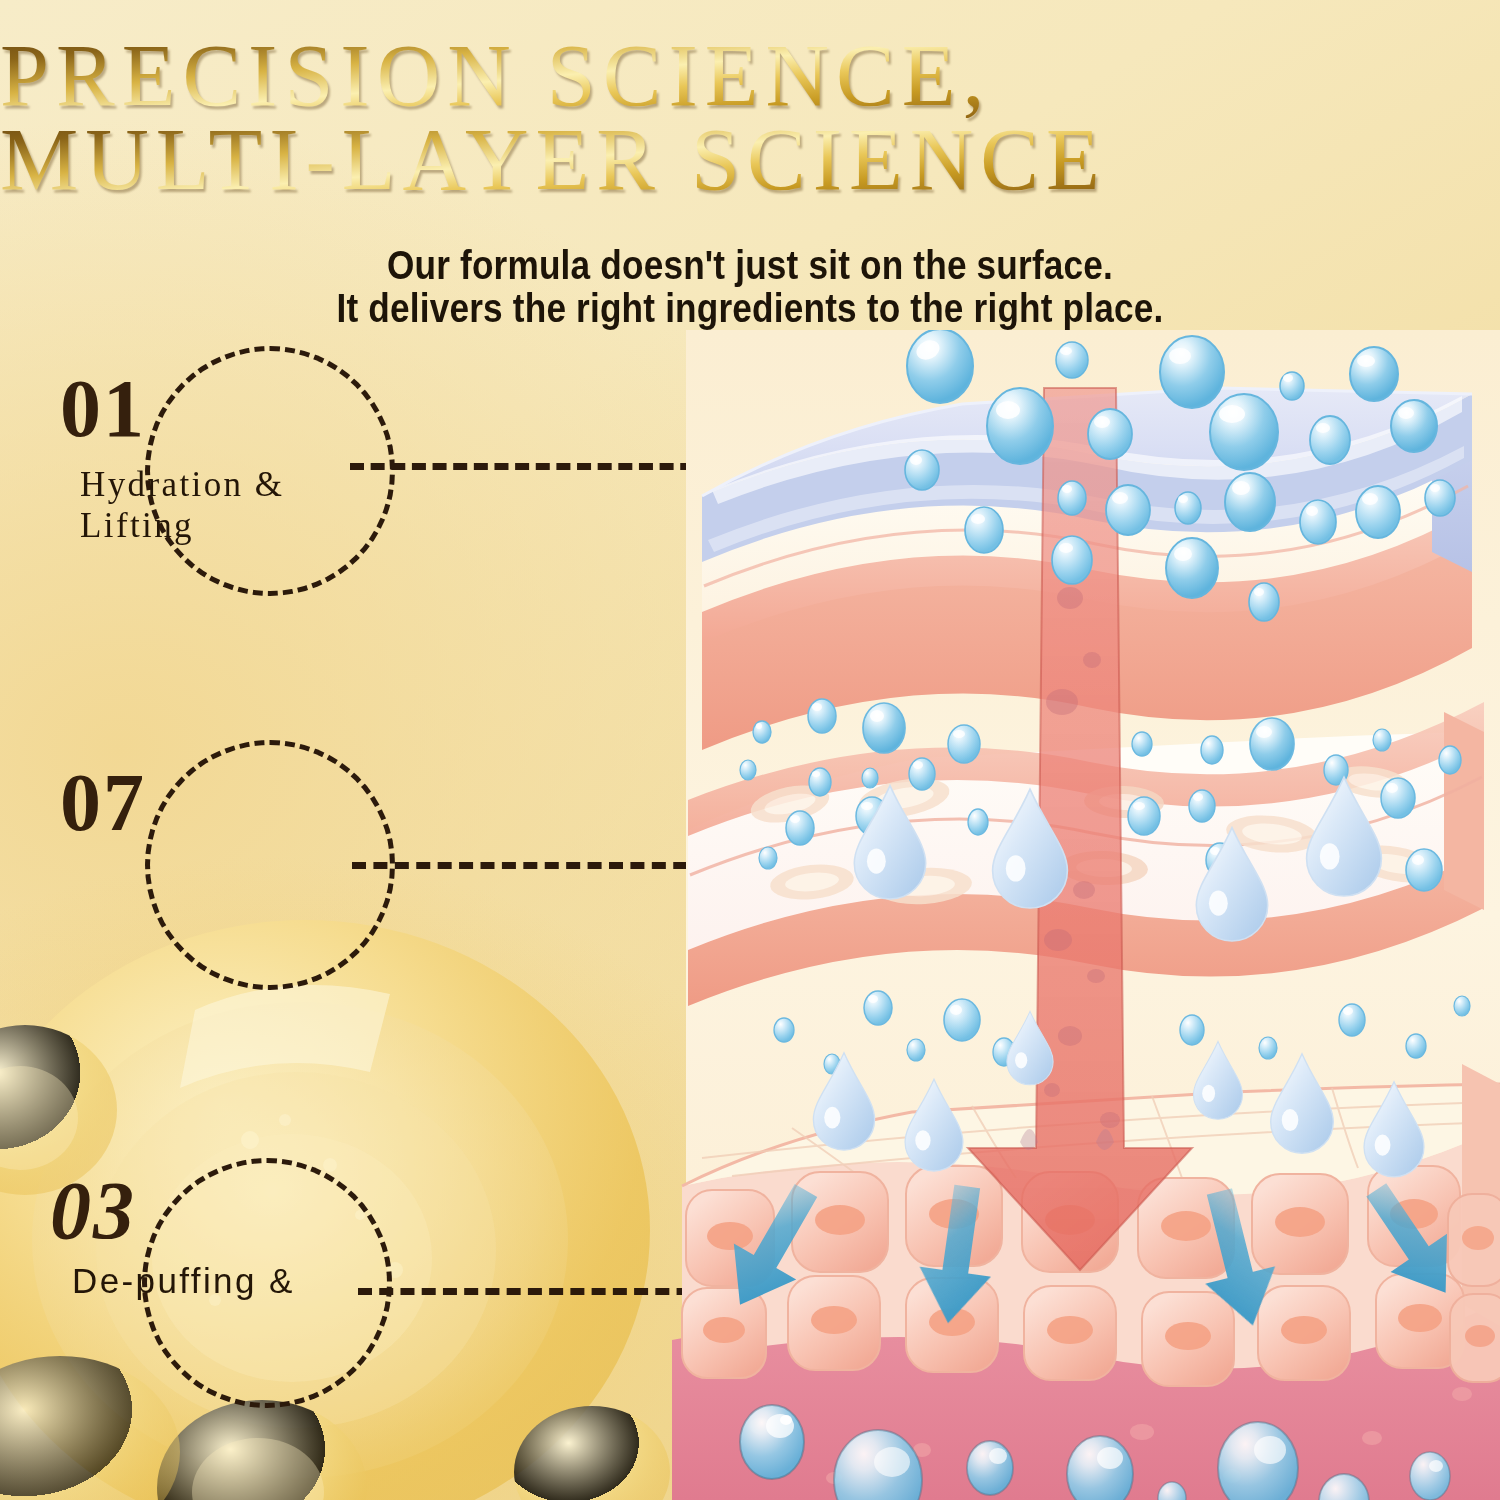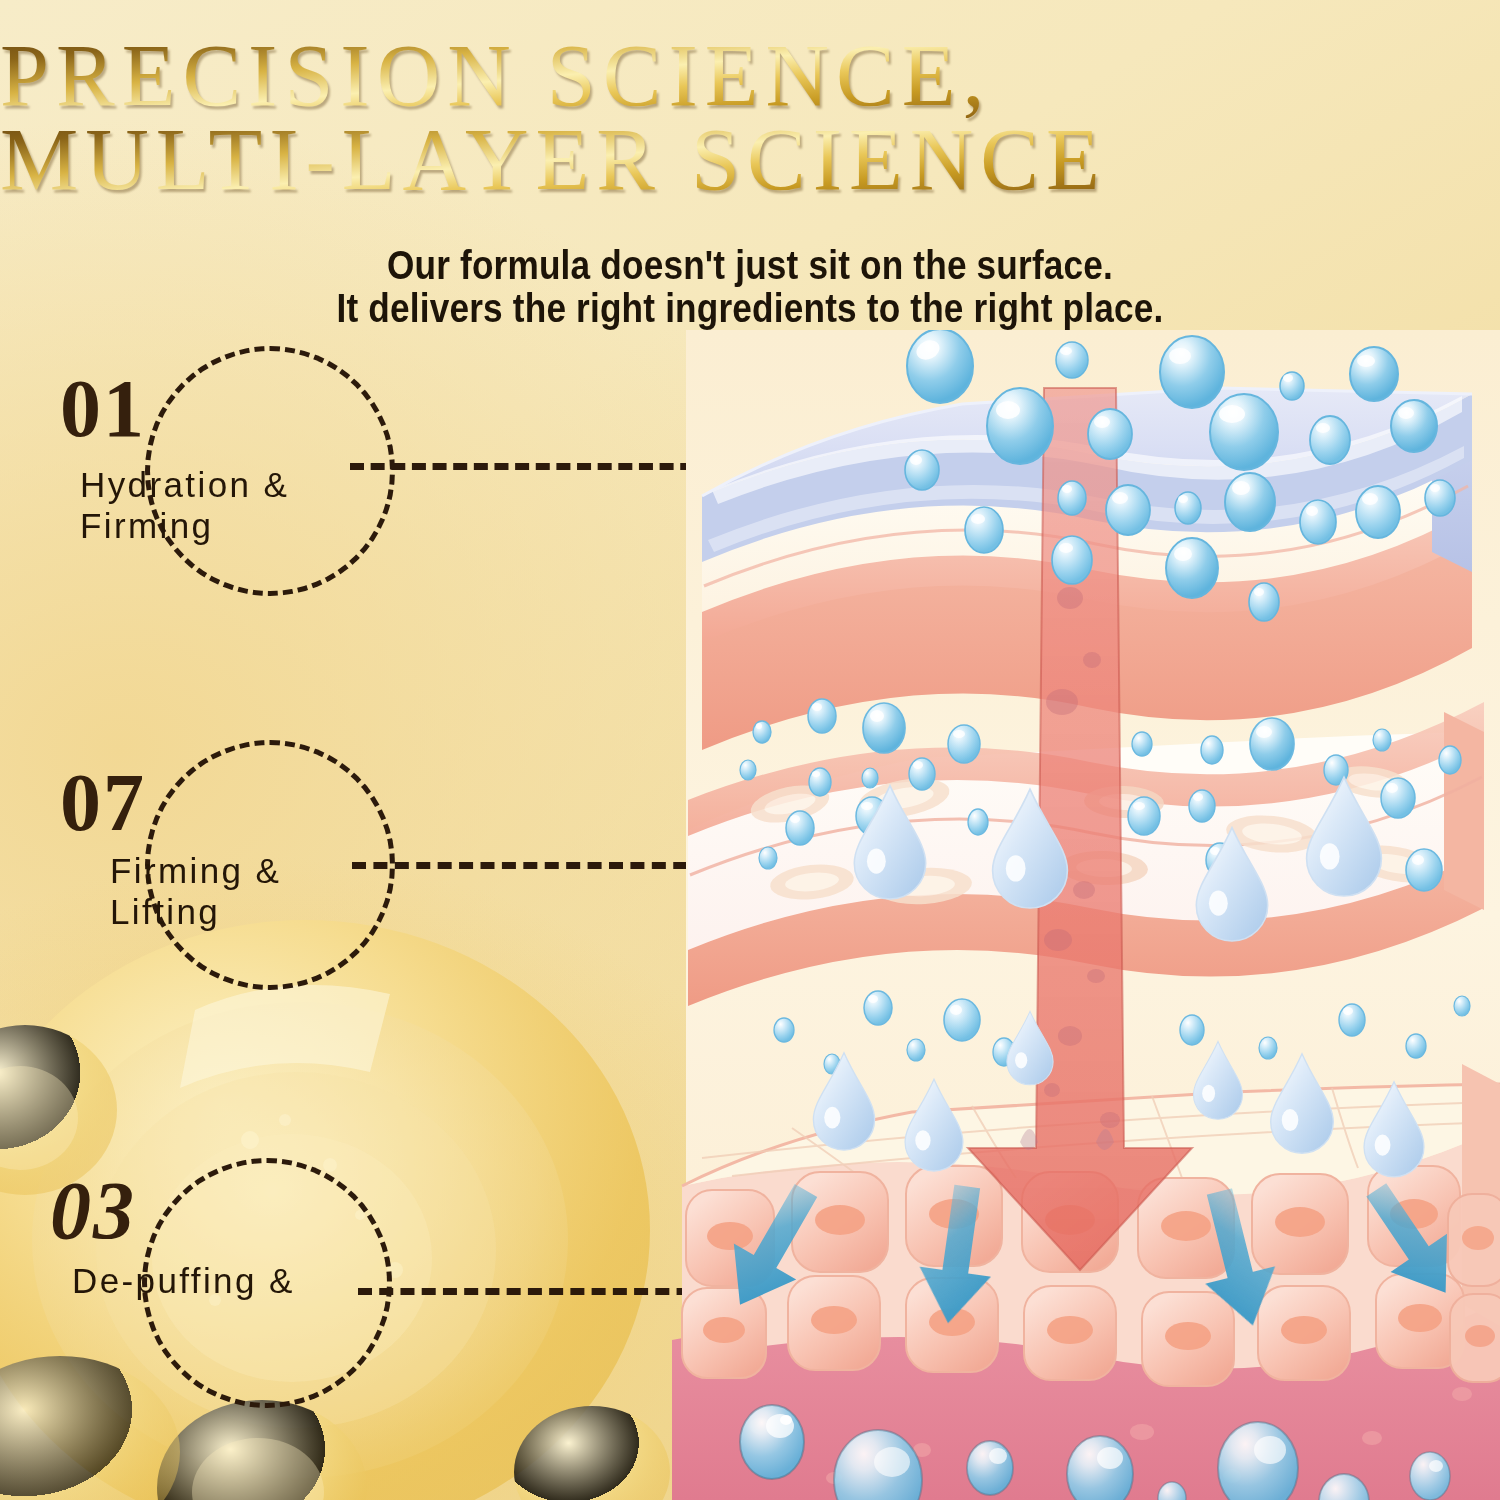--- a/index.html
+++ b/index.html
@@ -144,34 +144,30 @@
 </div>
 
 <div class="subtitle">
   <div>Our formula doesn't just sit on the surface.</div>
   <div>It delivers the right ingredients to the right place.</div>
 </div>
 
 <div class="callout" style="left:90px; top:338px; width:420px; height:280px;">
   <div class="ring" style="left:55px; top:8px;"></div>
   <div class="num" style="left:-30px; top:30px;">01</div>
-  <div class="lbl" style="left:-10px; top:126px;">
+  <div class="lbl" style="left:-10px; top:126px;font-family:Liberation Serif, serif;">
     <span>Hydration &amp;</span>
-    <span class="l2">Firming</span>
+    <span class="l2">Lifting</span>
   </div>
 </div>
 <div class="dashline" style="left:350px; top:463px; width:530px;"></div>
 
 <div class="callout" style="left:90px; top:732px; width:420px; height:280px;">
   <div class="ring" style="left:55px; top:8px;"></div>
   <div class="num" style="left:-30px; top:30px;">07</div>
-  <div class="lbl" style="left:20px; top:118px;">
-    <span>Firming &amp;</span>
-    <span class="l2">Lifting</span>
-  </div>
 </div>
 <div class="dashline" style="left:352px; top:862px; width:528px;"></div>
 
 <div class="callout" style="left:80px; top:1148px; width:420px; height:280px;">
   <div class="ring" style="left:62px; top:10px;"></div>
   <div class="num" style="left:-30px; top:22px;font-style:italic;">03</div>
   <div class="lbl" style="left:-8px; top:112px;">
     <span>De-puffing &amp;</span>
   </div>
 </div>

